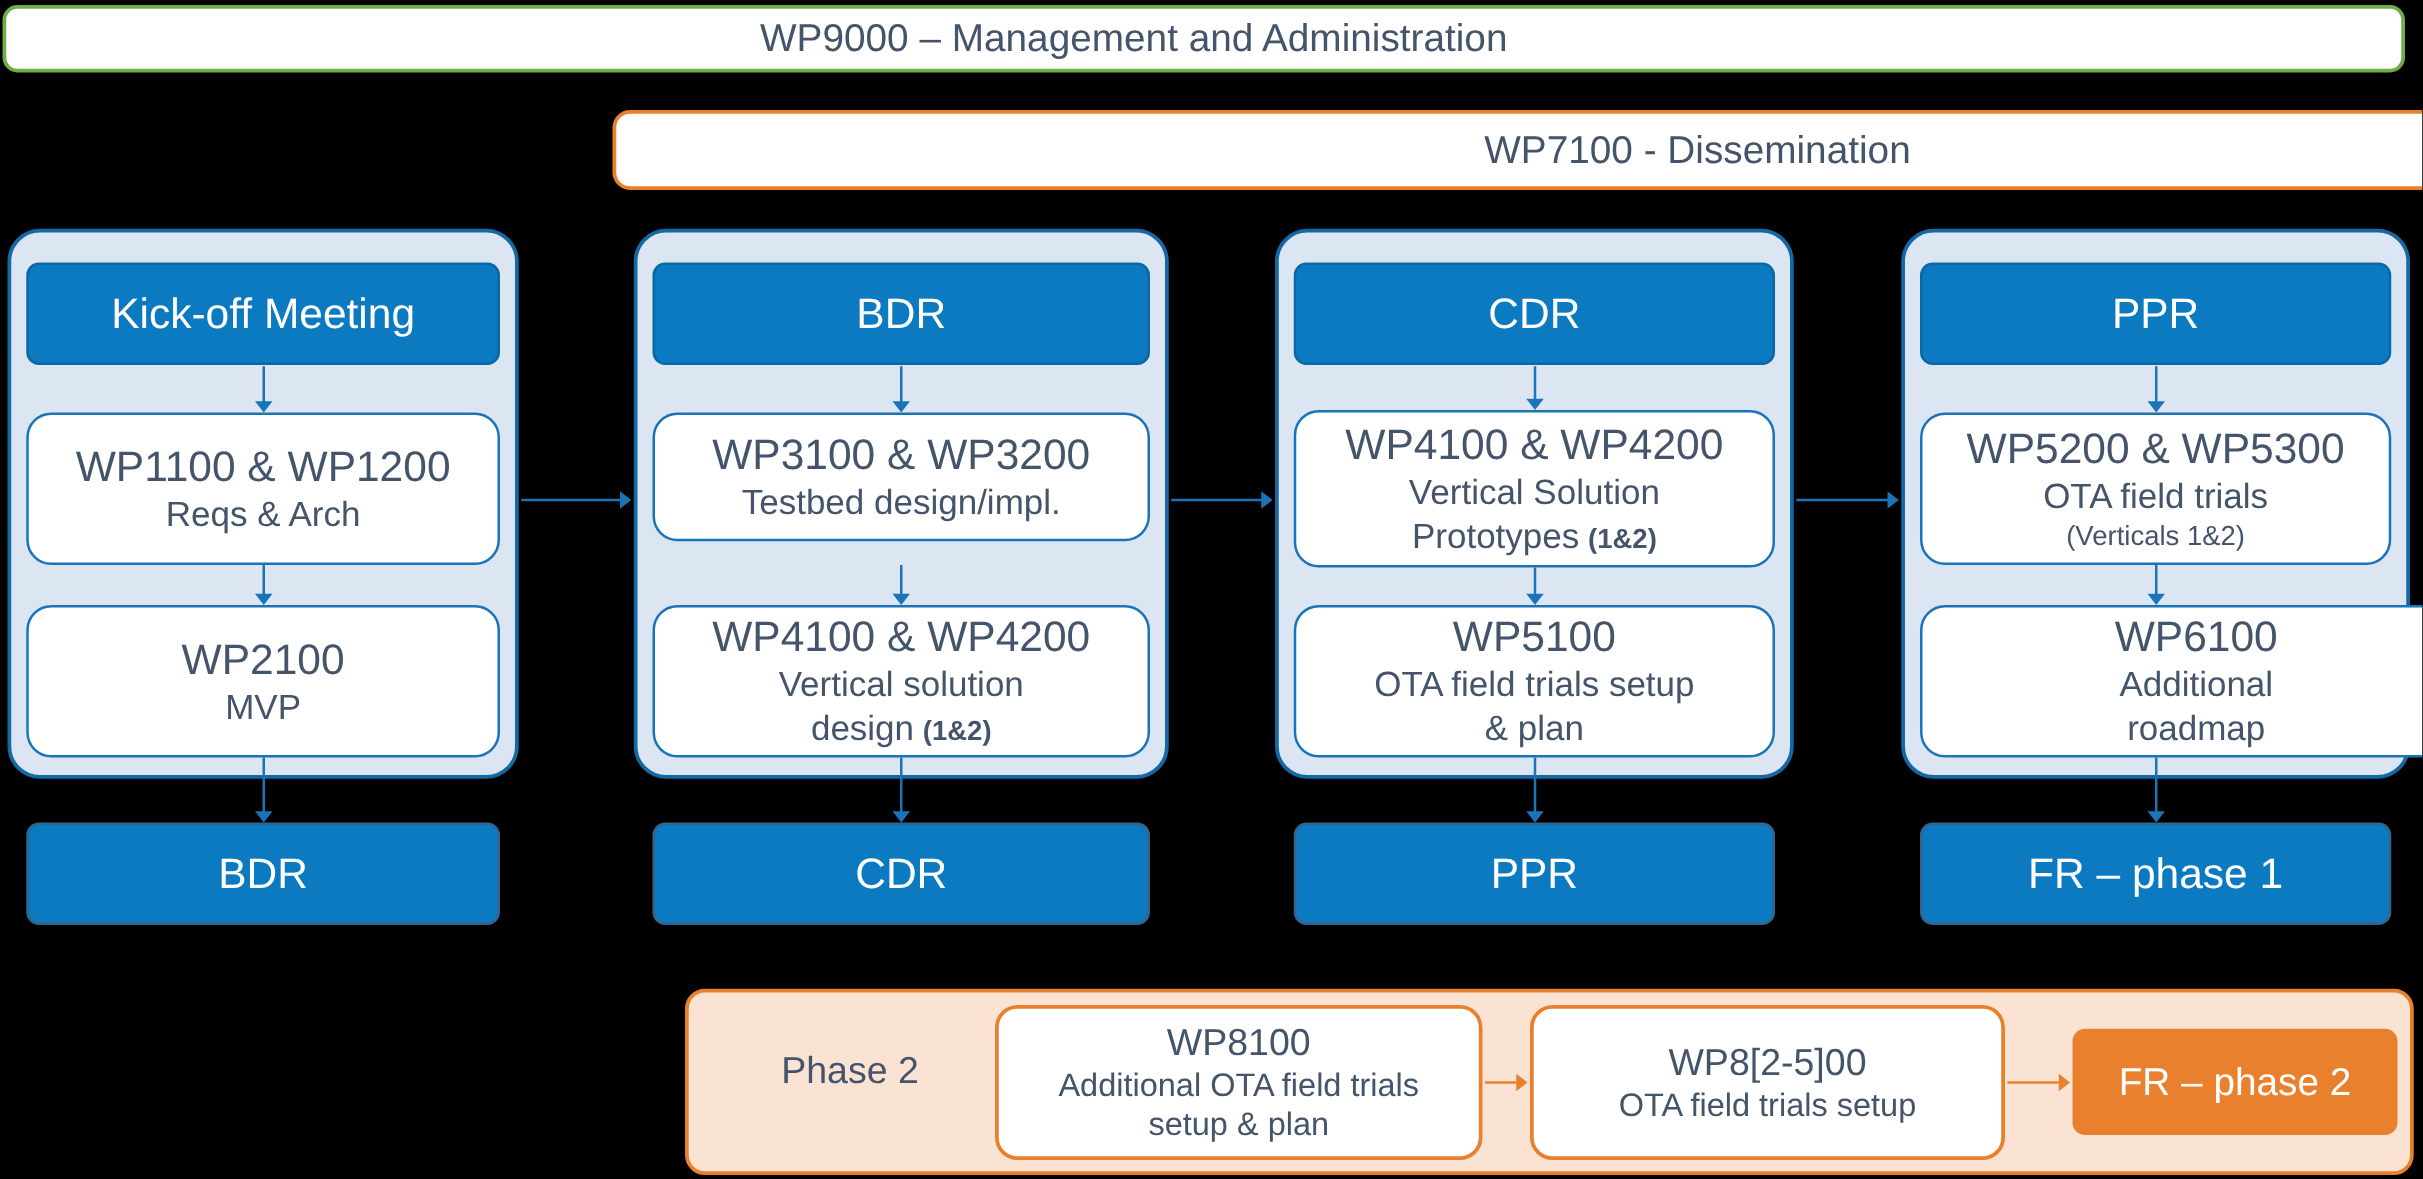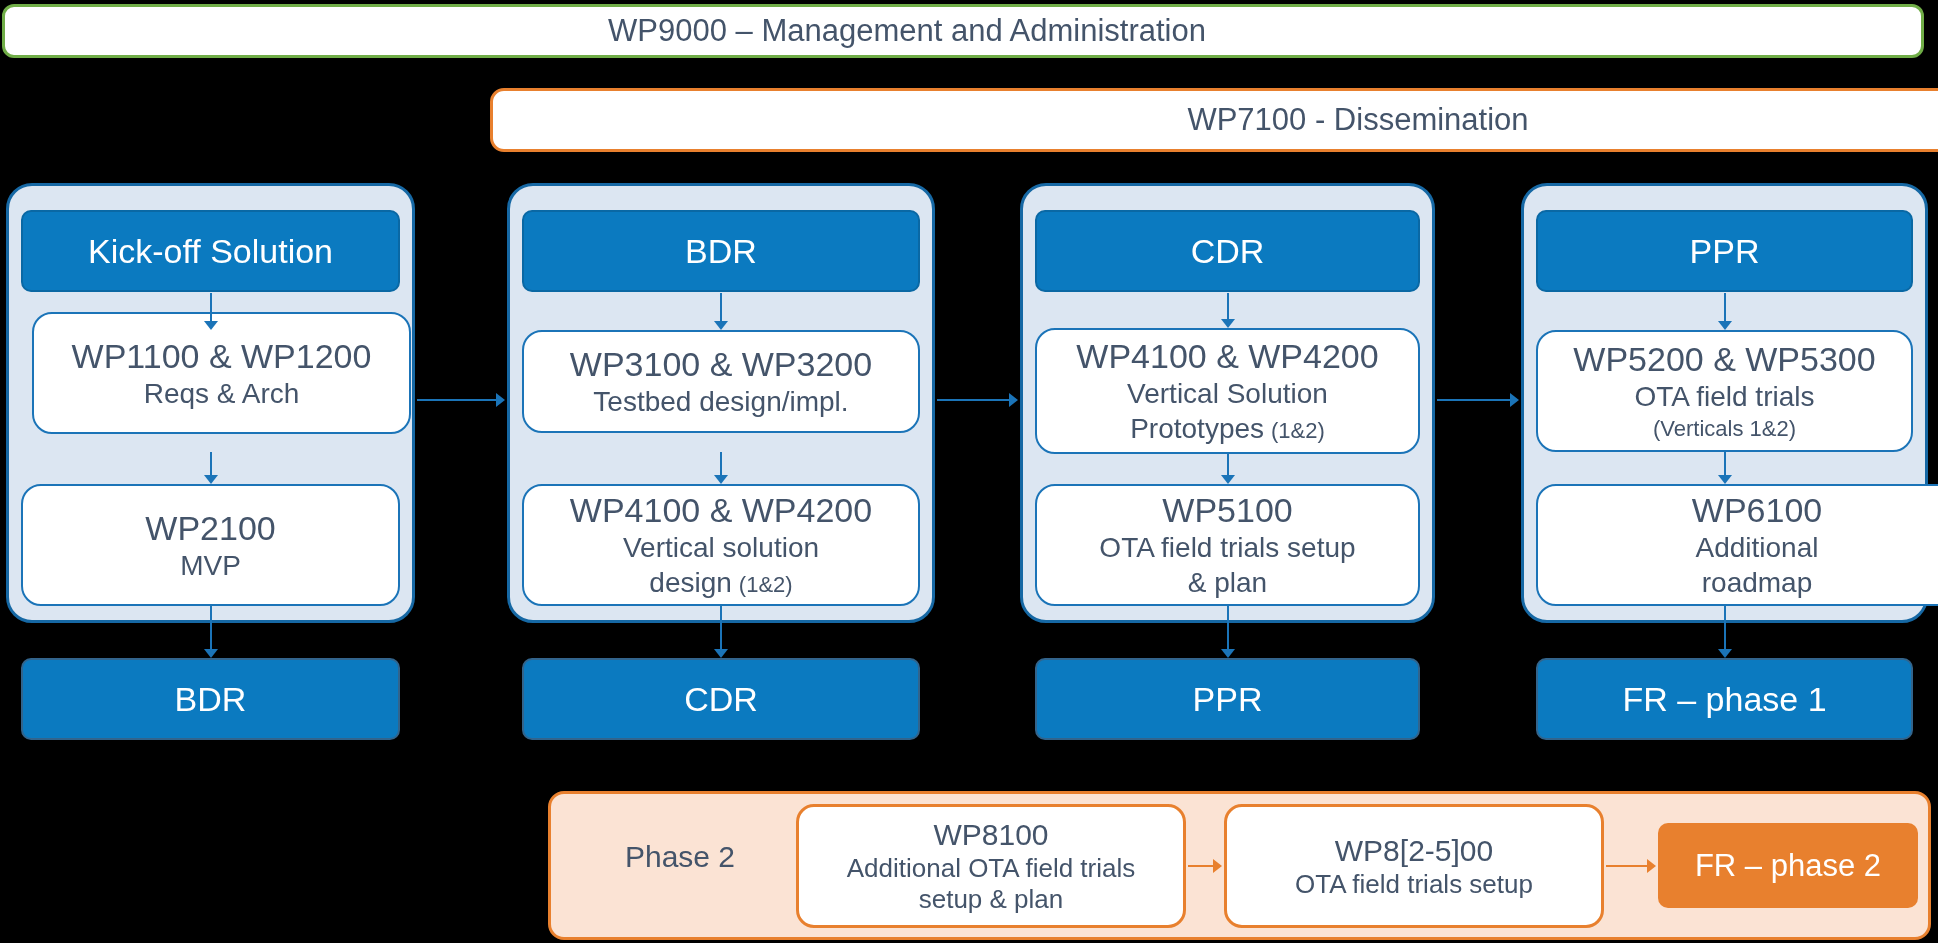--- a/index.html
+++ b/index.html
@@ -28,21 +28,21 @@
     color:#44546a;padding:2px 6px;
   }
   .ms{
     position:absolute;top:658px;height:82px;background:#0b7ac0;border:2px solid #32648c;
     border-radius:10px;box-sizing:border-box;display:flex;align-items:center;justify-content:center;
     color:#fff;font-size:34px;
   }
   .t1{font-size:34px;line-height:40px;white-space:nowrap;}
   .t2{font-size:28px;line-height:35px;white-space:nowrap;}
   .t3{font-size:22px;line-height:30px;white-space:nowrap;}
-  .gap{margin-left:7px;}
+  .gap{margin-left:7px;font-weight:bold;}
   
   .arr-v{position:absolute;width:14px;margin-left:-7px;}
   .arr-v .line{position:absolute;left:6px;top:0;bottom:8px;width:2px;background:#1b74b8;}
   .arr-v .head{position:absolute;bottom:0;left:0;width:0;height:0;
     border-left:7px solid transparent;border-right:7px solid transparent;border-top:9px solid #1b74b8;}
   .arr-h{position:absolute;height:14px;margin-top:-7px;}
   .arr-h .line{position:absolute;top:6px;left:0;right:8px;height:2px;background:#1b74b8;}
   .arr-h .head{position:absolute;right:0;top:0;width:0;height:0;
     border-top:7px solid transparent;border-bottom:7px solid transparent;border-left:9px solid #1b74b8;}
   .arr-h.orange .line{background:#e8802e;}
@@ -79,23 +79,23 @@
   <div class="banner banner-orange" style="left:490px;top:88px;width:1736px;height:64px;">
     <span>WP7100 - Dissemination</span>
   </div>
 
   <div class="panel" style="left:6px;width:409px;"></div>
   <div class="panel" style="left:507px;width:428px;"></div>
   <div class="panel" style="left:1020px;width:415px;"></div>
   <div class="panel" style="left:1521px;width:407px;"></div>
 
   <div class="hdr" style="left:21px;width:379px;">
-    <span>Kick-off Solution</span>
-  </div>
-  <div class="wbox" style="left:21px;top:312px;width:379px;height:122px;margin-left:11px;">
+    <span>Kick-off Meeting</span>
+  </div>
+  <div class="wbox" style="left:21px;top:330px;width:379px;height:122px;">
     <div class="t1">WP1100 &amp; WP1200</div>
     <div class="t2">Reqs &amp; Arch</div>
   </div>
   <div class="wbox" style="left:21px;top:484px;width:379px;height:122px;">
     <div class="t1">WP2100</div>
     <div class="t2">MVP</div>
   </div>
   <div class="ms" style="left:21px;width:379px;">
     <span>BDR</span>
   </div>

